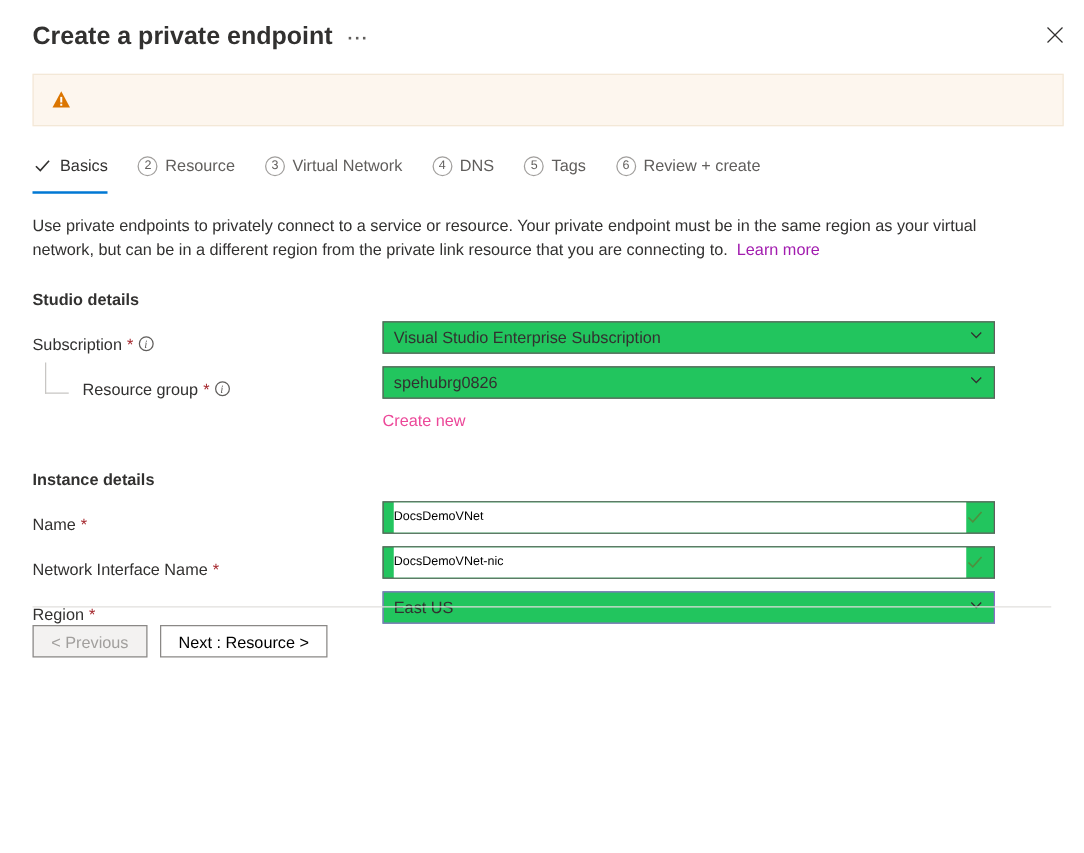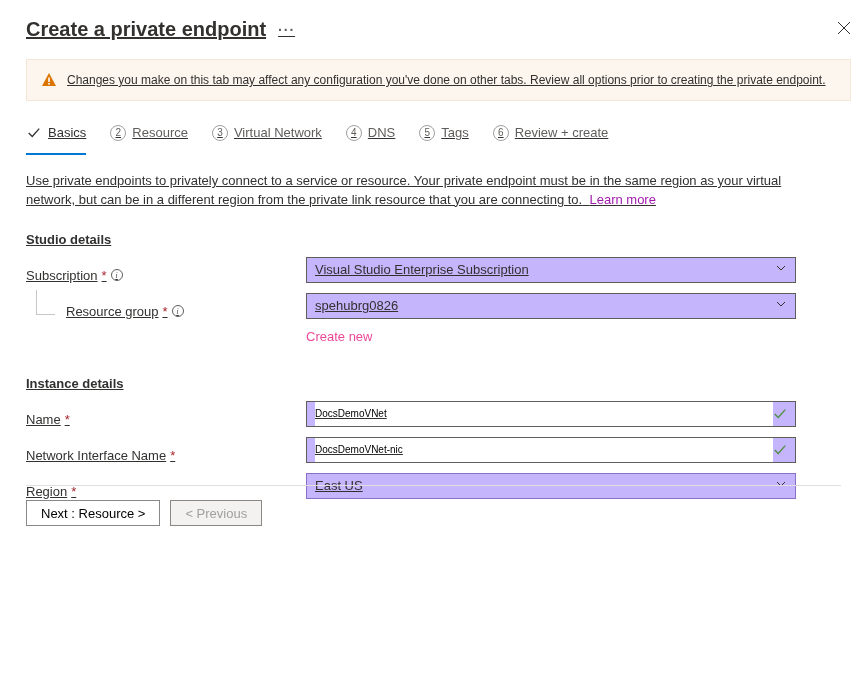--- a/index.html
+++ b/index.html
@@ -1,17 +1,17 @@
 <!DOCTYPE html>
 <html><head>
 <meta charset="utf-8">
 <style>
   * { box-sizing: border-box; }
   html, body { margin:0; padding:0; font-family: "Segoe UI", Arial, sans-serif; font-size:13px; color:#323130; background:#fff; }
-  .panel { width:867px; height:544px; position:relative; padding:18px 16px 0 26px;text-decoration:underline; }
+  .panel { width:867px; height:544px; position:relative; padding:18px 16px 0 26px; }
   .header { display:flex; align-items:center; justify-content:space-between; }
   .title { font-size:20px; font-weight:600; display:flex; align-items:center; gap:12px; }
   .ellipsis { color:#605e5c; font-size:14px; letter-spacing:1px; }
   .close { cursor:pointer; }
   .close svg { stroke:#323130; }
   .alert { margin-top:18px; background:#fdf6ee; border:1px solid #f3e8d7; padding:12px 14px; display:flex; align-items:center; gap:10px; font-size:12px; color:#323130; }
   .warn-icon svg { display:block; }
   .tabs { display:flex; gap:24px; margin-top:24px; border-bottom:1px solid transparent; }
   .tab { display:flex; align-items:flex-start; gap:6px; padding:0 0 12px 0; color:#605e5c; cursor:pointer; font-size:13px; position:relative; }
   .tab .circle { width:16px; height:16px; border:1px solid #a19f9d; border-radius:50%; display:flex; align-items:center; justify-content:center; font-size:10px; color:#605e5c; line-height:1; }
@@ -20,21 +20,21 @@
   .desc { margin-top:16px; font-size:13px; color:#323130; line-height:1.45; max-width:780px; }
   .desc a { color:#a21caf; text-decoration:none; cursor:pointer; }
   .section-title { font-weight:600; font-size:13px; margin-top:22px; margin-bottom:10px; }
   .field-row { display:flex; align-items:flex-end; margin-bottom:10px; }
   .field-label { width:280px; font-size:13px; display:flex; align-items:center; gap:4px; }
   .indent { position:relative; padding-left:40px; }
   .indent::before { content:""; position:absolute; left:10px; top:-14px; width:18px; height:24px; border-left:1px solid #c8c6c4; border-bottom:1px solid #c8c6c4; }
   .req { color:#a4262c; }
   .info-icon { width:12px; height:12px; border:1px solid #605e5c; border-radius:50%; display:inline-flex; align-items:center; justify-content:center; font-size:9px; color:#605e5c; cursor:default; font-style:italic; font-family:Georgia, serif; line-height:1; }
   .field-control { flex:0 0 490px; }
-  .select, .text-input { width:490px; height:26px; line-height:24px; background:#c4b5fd; border:1px solid #605e5c; padding:0 8px; font-size:13px; font-family:inherit; display:flex; align-items:center; justify-content:space-between; cursor:pointer; }
+  .select, .text-input { width:490px; height:26px; line-height:24px; background:#22c55e; border:1px solid #605e5c; padding:0 8px; font-size:13px; font-family:inherit; display:flex; align-items:center; justify-content:space-between; cursor:pointer; }
   .select .chev { color:#323130; }
   .text-input { display:flex; }
   .text-input input { border:none; outline:none; flex:1; font-size:10px; font-family:inherit; padding:0; height:100%; }
   .valid-check svg { display:block; }
   .region-select { border:1px solid #8a6fc7; }
   .create-new { font-size:13px; color:#ec4899; margin-left:280px; margin-top:-4px; margin-bottom:10px; cursor:pointer; display:inline-block; }
   .footer { position:absolute; left:26px; right:26px; bottom:18px; border-top:1px solid #e1dfdd; padding-top:14px; display:flex; gap:10px; }
   .btn { height:26px; padding:0 14px; font-size:13px; font-family:inherit; border:1px solid #8a8886; background:#fff; cursor:pointer; }
   .btn.disabled { color:#a19f9d; background:#f3f2f1; cursor:default; }
 </style>
@@ -56,21 +56,20 @@
   </div>
 
   <div class="alert">
     <span class="warn-icon">
       <svg width="16" height="16" viewBox="0 0 16 16">
           <path d="M8 1 L15 14 L1 14 Z" fill="#db7500"></path>
           <rect x="7.2" y="5.5" width="1.6" height="4.5" fill="#fff"></rect>
           <rect x="7.2" y="11" width="1.6" height="1.6" fill="#fff"></rect>
         </svg>
     </span>
-    <span>Changes you make on this tab may affect any configuration you've done on other tabs. Review all options prior to creating the private endpoint.</span>
   </div>
 
   <div class="tabs">
     <div class="tab active">
       <span class="checkmark">
         <svg width="14" height="14" viewBox="0 0 16 16" fill="none" stroke="#323130" stroke-width="1.5">
             <polyline points="2,8 6,12 14,3"></polyline>
           </svg>
       </span>
       <span>Basics</span>
@@ -181,16 +180,16 @@
       <div class="select region-select">
         <span>East US</span>
         <span class="chev"><svg width="12" height="12" viewBox="0 0 12 12" fill="none" stroke="#323130" stroke-width="1">
               <polyline points="2,4 6,8 10,4"></polyline>
             </svg></span>
       </div>
     </div>
   </div>
 
   <div class="footer">
+    <button class="btn disabled">&lt; Previous</button>
     <button class="btn">Next : Resource &gt;</button>
-    <button class="btn disabled">&lt; Previous</button>
   </div>
 </div>
 
 </body></html>

